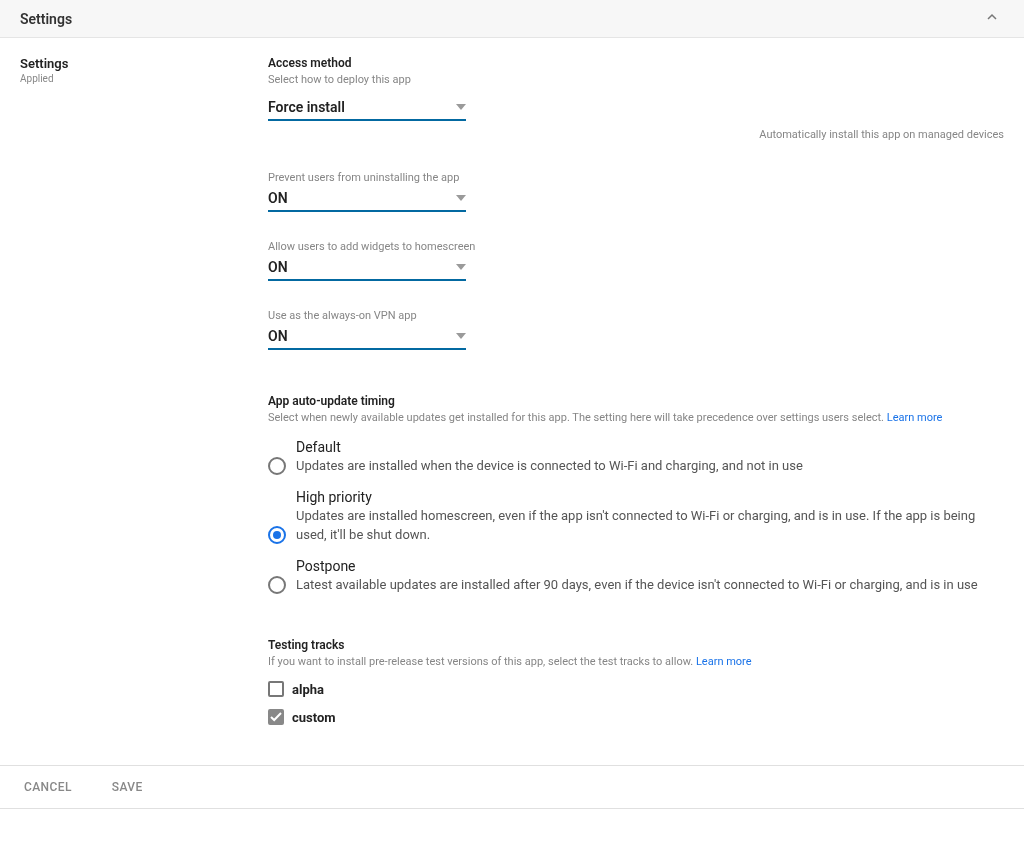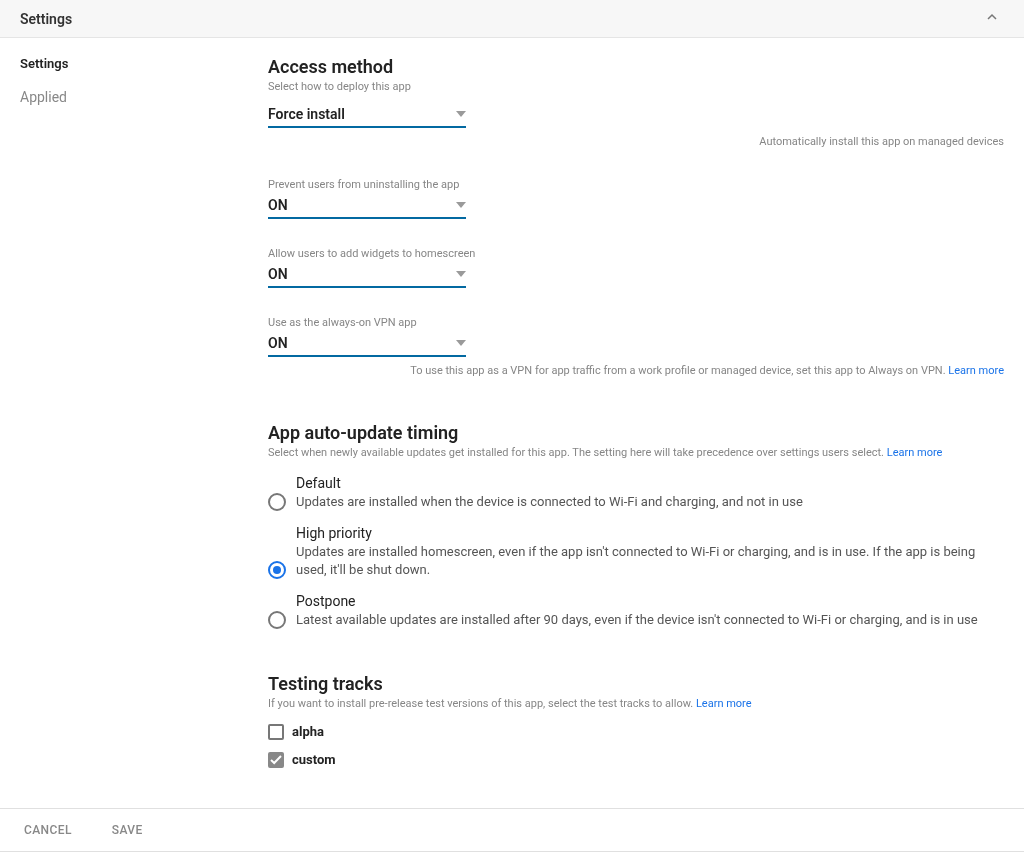--- a/index.html
+++ b/index.html
@@ -40,31 +40,31 @@
   .sidebar {
     width: 248px;
     flex: 0 0 248px;
   }
   .sidebar-title {
     font-size: 13px;
     font-weight: 600;
     color: #222;
   }
   .sidebar-sub {
-    font-size: 14px;
+    font-size: 10px;
     color: #888;
-    margin-top: 18px;
+    margin-top: 2px;
   }
   .main {
     flex: 1;
     min-width: 0;
   }
 
   .section-title {
-    font-size: 18px;
+    font-size: 12px;
     font-weight: 600;
     color: #222;
     margin-bottom: 2px;
   }
   .section-sub {
     font-size: 11px;
     color: #868686;
     margin-bottom: 8px;
     line-height: 1.4;
   }
@@ -241,24 +241,20 @@
 
       <div class="dropdown-label">Use as the always-on VPN app</div>
       <div class="dropdown">
         <span class="dropdown-value">ON</span>
         <span class="dropdown-caret">
           <svg viewBox="0 0 10 6">
               <path d="M0 0 L5 6 L10 0 Z" fill="currentColor"></path>
             </svg>
         </span>
       </div>
-      <div class="dropdown-hint">
-        <span>To use this app as a VPN for app traffic from a work profile or managed device, set this app to Always on VPN.</span>
-        <span class="learn-more">Learn more</span>
-      </div>
 
       <div class="spacer-lg"></div>
 
       <div class="section-title">App auto-update timing</div>
       <div class="section-sub">
         <span>Select when newly available updates get installed for this app. The setting here will take precedence over settings users select.</span>
         <span class="learn-more">Learn more</span>
       </div>
 
       <div id="radio-group">

